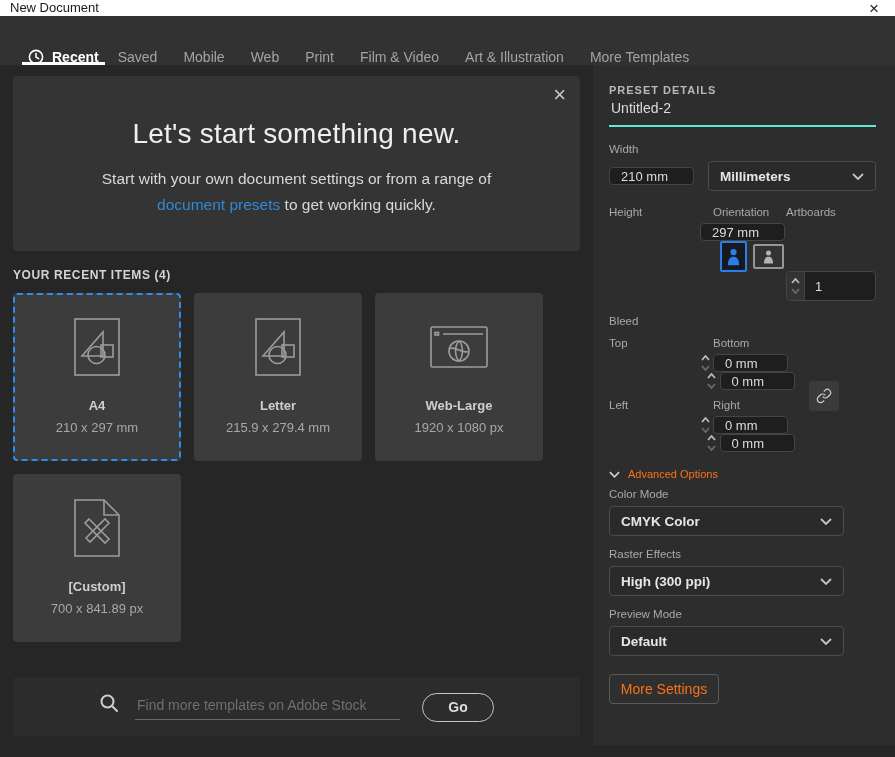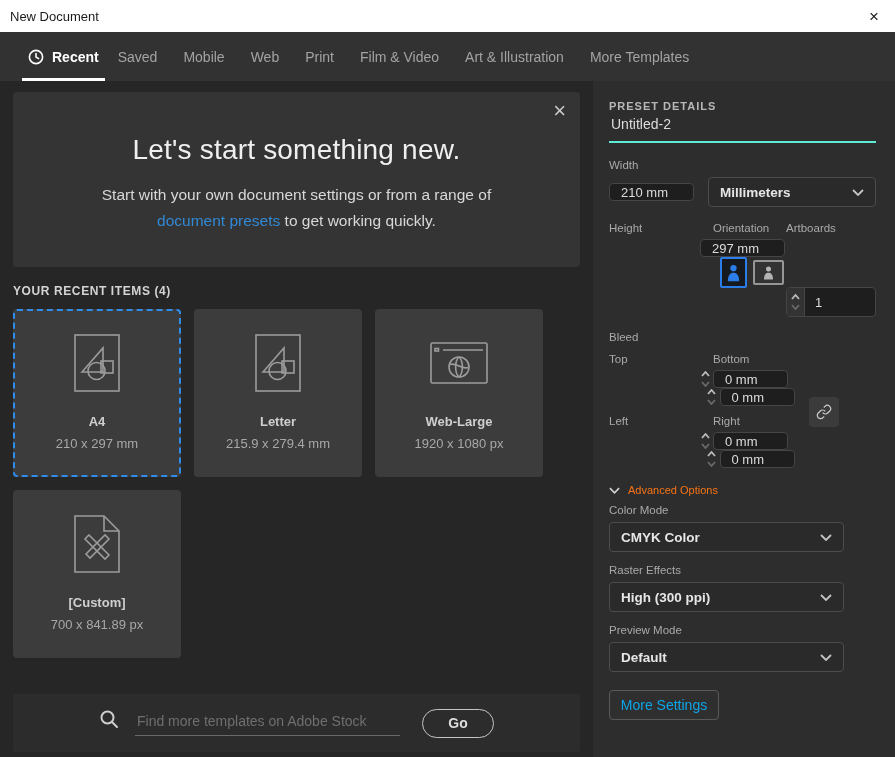--- a/index.html
+++ b/index.html
@@ -1,27 +1,27 @@
 <!DOCTYPE html>
 <html><head>
 <meta charset="utf-8">
 <style>
   * { margin:0; padding:0; box-sizing:border-box; }
   html,body { background:#111; }
   body { font-family:"Liberation Sans", sans-serif; }
   .window { width:895px; height:757px; background:#262626; overflow:hidden; position:relative; }
 
   
-  .titlebar { height:32px; background:#ffffff; display:flex; align-items:center; padding:0 10px; }
+  .titlebar { height:16px; background:#ffffff; display:flex; align-items:flex-start; padding:0 10px; }
   .titlebar .title { font-size:13px; color:#1a1a1a; }
   .titlebar .win-close { margin-left:auto; font-size:17px; color:#222; cursor:pointer; line-height:1; padding:0 6px; }
 
   
   .tabbar { height:49px; background:#323232; display:flex; align-items:stretch; padding-left:22px; position:relative; }
-  .tab { display:flex; align-items:center; padding:0 13px; font-size:14px; color:#a3a3a3; cursor:pointer; position:relative; }
+  .tab { display:flex; align-items:flex-end; padding:0 13px; font-size:14px; color:#a3a3a3; cursor:pointer; position:relative; }
   .tab.active { color:#ffffff; font-weight:bold; padding:0 6px; }
   .tab.active::after { content:""; position:absolute; left:0; right:0; bottom:0; height:3px; background:#ffffff; }
   .tab .clock { margin-right:8px; display:flex; }
 
   
   .bodyrow { display:flex; height:680px; }
   .left { width:593px; background:#262626; padding:11px 13px 9px 13px; display:flex; flex-direction:column; }
   .right { flex:1; background:#2d2d2d; padding:19px 19px 23px 16px; display:flex; flex-direction:column; }
 
   
@@ -97,21 +97,21 @@
   .bleed-input { width:75px; }
   .link-btn { position:absolute; right:37px; top:44px; width:30px; height:30px; background:#3b3b3b;
               border-radius:4px; display:flex; align-items:center; justify-content:center; cursor:pointer; }
   .link-btn svg { stroke:#cccccc; fill:none; stroke-width:1.8; }
 
   .advanced { display:flex; align-items:center; gap:8px; cursor:pointer; }
   .advanced svg { stroke:#d0d0d0; fill:none; stroke-width:1.8; }
   .advanced span { font-size:11px; color:#f97316; }
 
   .more-settings { width:110px; height:30px; background:#2f2f2f; border:1px solid #5a5a5a; border-radius:4px;
-                   color:#0ea5e9; font-size:14px; cursor:pointer; font-family:"Liberation Sans",sans-serif; }
+                   color:#f97316; font-size:14px; cursor:pointer; font-family:"Liberation Sans",sans-serif; }
 
   .footer { margin-top:auto; display:flex; justify-content:flex-end; align-items:center; gap:18px; }
   .create-btn { width:69px; height:29px; border:none; border-radius:15px; background:#2b7de8; color:#ffffff;
                 font-size:13.5px; font-weight:bold; cursor:pointer; box-shadow:0 0 0 3px #e62117; font-family:"Liberation Sans",sans-serif; }
   .close-btn { width:71px; height:29px; border:1.5px solid #cdcdcd; border-radius:15px; background:transparent;
                color:#e4e4e4; font-size:13.5px; font-weight:bold; cursor:pointer; font-family:"Liberation Sans",sans-serif; }
 
   .labelcell-104 { width:104px; } .labelcell-73 { width:73px; }
 </style>
 </head>

